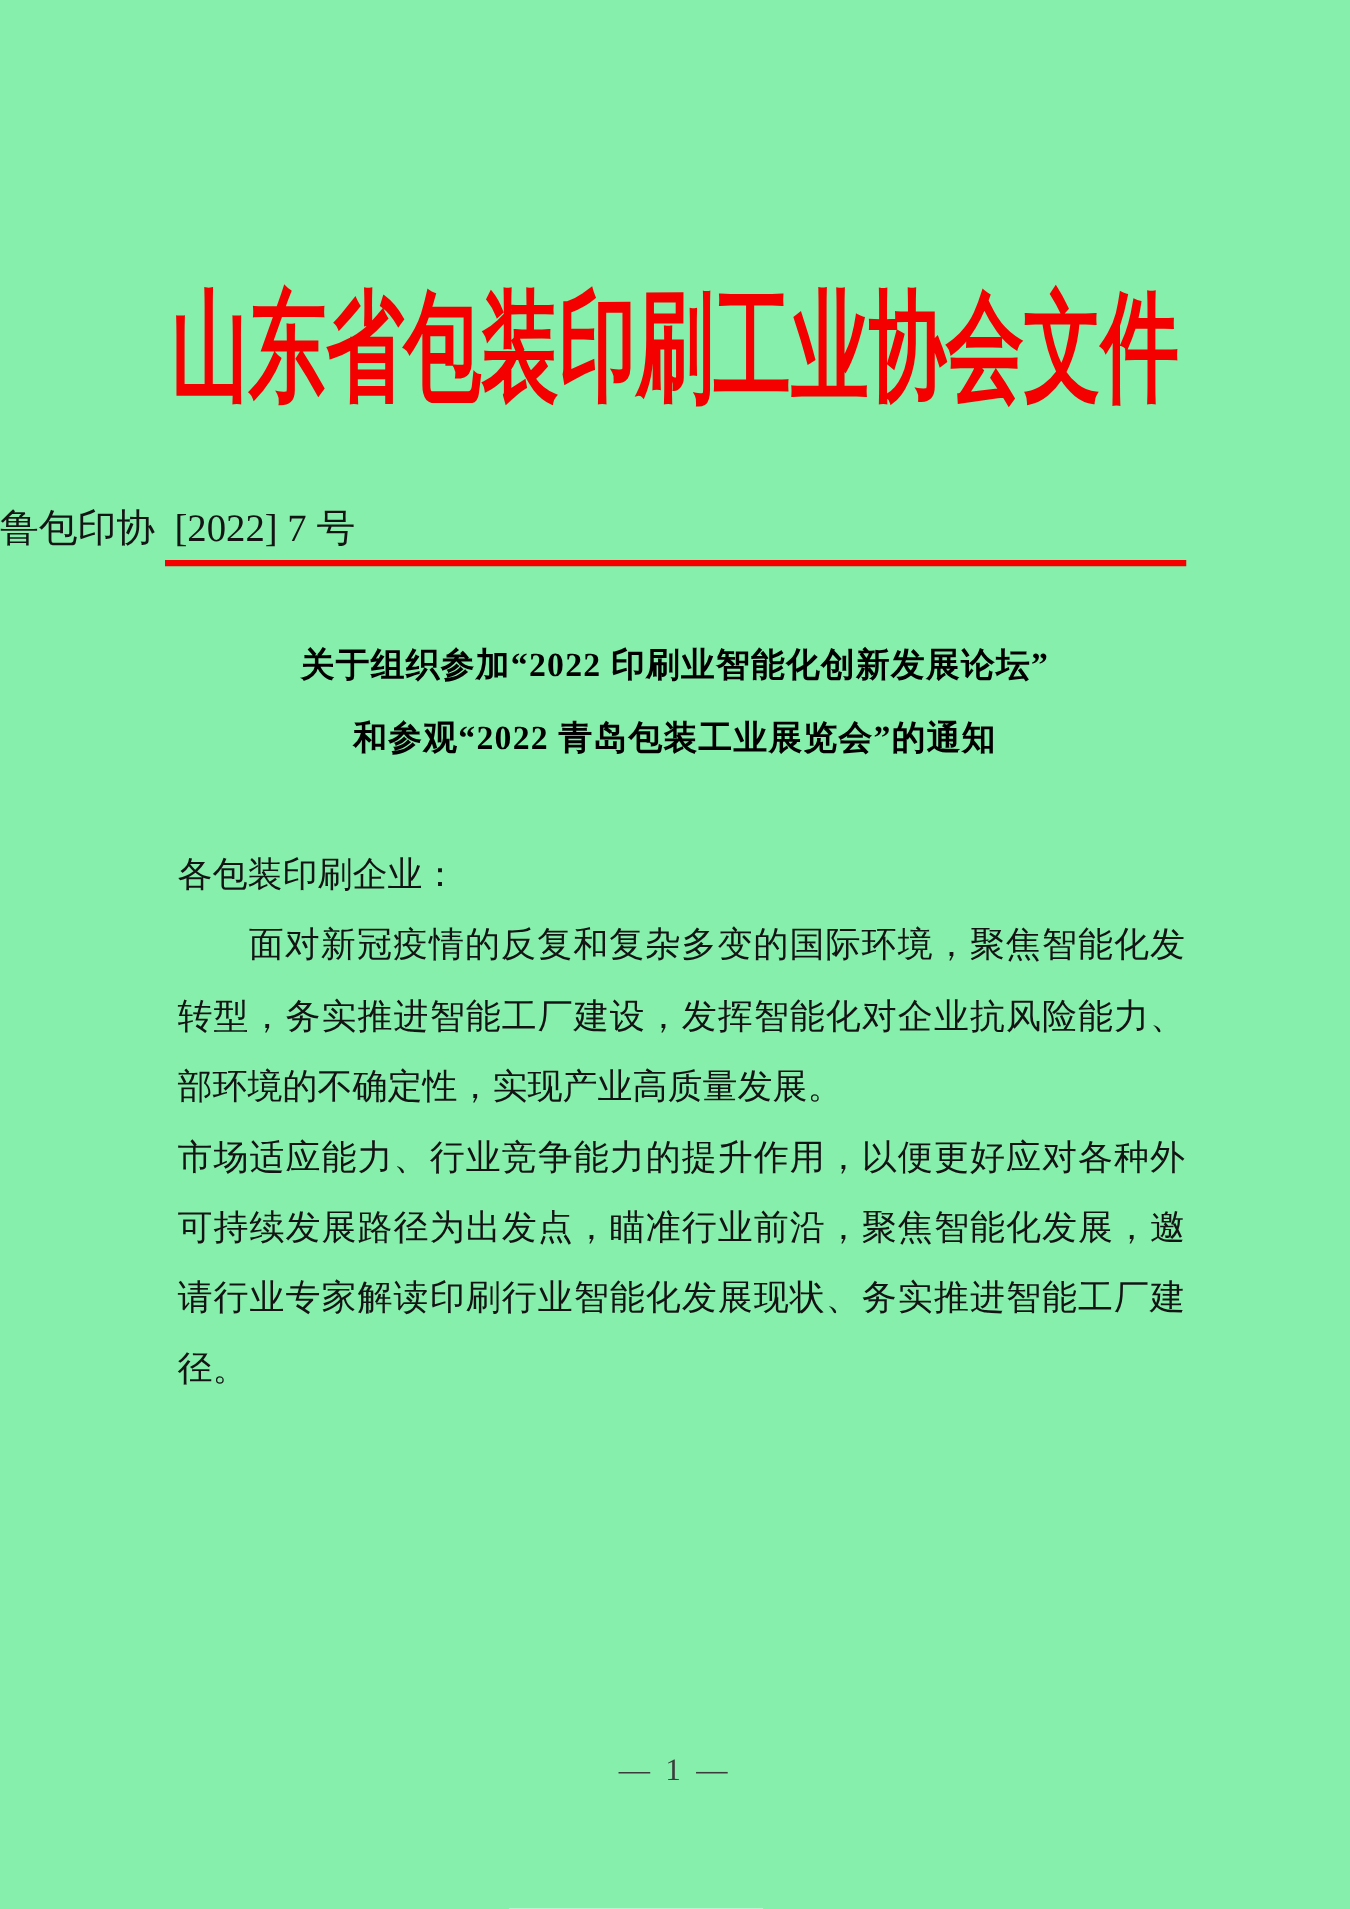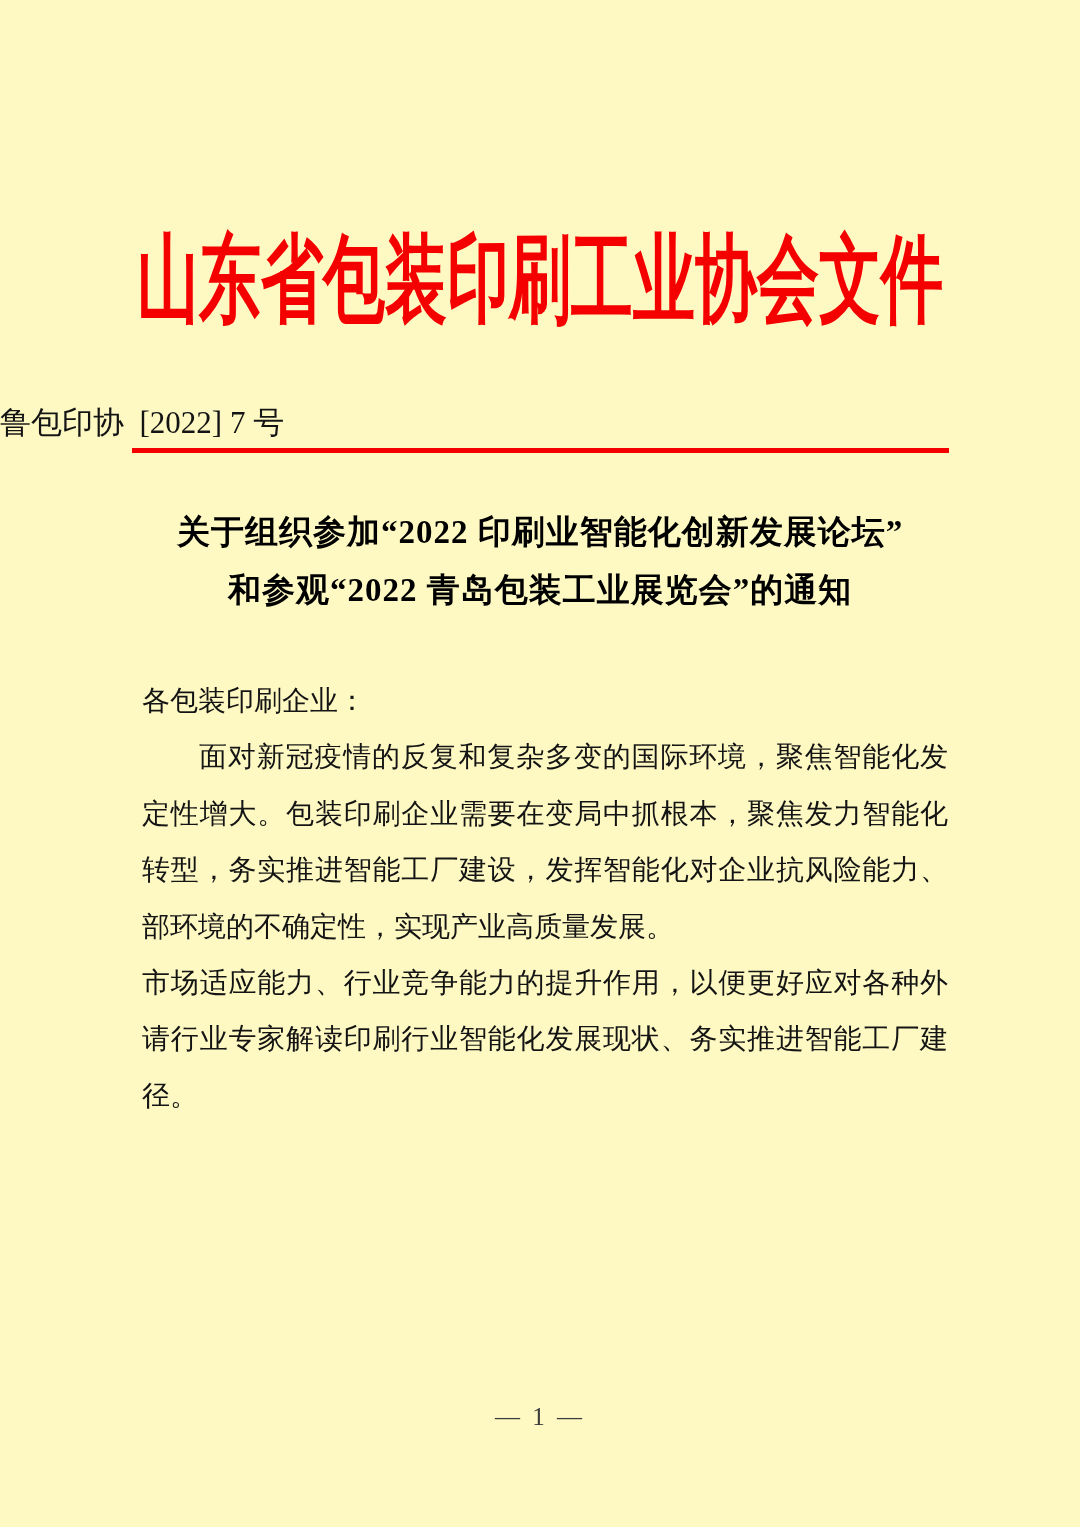--- a/index.html
+++ b/index.html
@@ -2,21 +2,21 @@
 <html style="--red: #f40000; --ink: #141414;"><head>
 <meta charset="utf-8">
 <style>
   :root { --red: #f40000; --ink: #141414; }
   * { margin: 0; padding: 0; box-sizing: border-box; }
   html, body { background: #ffffff; }
   .page {
     position: relative;
     width: 1080px;
     height: 1527px;
-    background: #fef9c3;
+    background: #86efac;
     overflow: hidden;
     font-family: "Liberation Serif", serif;
     color: var(--ink);
     padding-left: 28px;
   }
   
   .org-title {
     position: absolute;
     top: 231px;
     left: 0;
@@ -56,21 +56,21 @@
     background: var(--red);
   }
   
   .doc-title {
     position: absolute;
     top: 503px;
     left: 0;
     width: 100%;
     text-align: center;
     font-weight: 700;
-    font-size: 33px;
+    font-size: 27px;
     line-height: 58px;
     letter-spacing: 1px;
     color: #000000;
   }
   
   .body {
     position: absolute;
     top: 673px;
     left: 142px;
     width: 806px;
@@ -115,24 +115,24 @@
 
   <div class="doc-title">
     <div>关于组织参加“2022 印刷业智能化创新发展论坛”</div>
     <div>和参观“2022 青岛包装工业展览会”的通知</div>
   </div>
 
   <div class="body">
     <div class="line short">各包装印刷企业：</div>
 
     <div class="line fill indent">面对新冠疫情的反复和复杂多变的国际环境，聚焦智能化发展</div>
-    <div class="line fill">定性增大。包装印刷企业需要在变局中抓根本，聚焦发力智能化</div>
     <div class="line fill">转型，务实推进智能工厂建设，发挥智能化对企业抗风险能力、</div>
     <div class="line short">部环境的不确定性，实现产业高质量发展。</div>
     <div class="line fill">市场适应能力、行业竞争能力的提升作用，以便更好应对各种外</div>
 
+    <div class="line fill">可持续发展路径为出发点，瞄准行业前沿，聚焦智能化发展，邀</div>
     <div class="line fill">请行业专家解读印刷行业智能化发展现状、务实推进智能工厂建设</div>
     <div class="line short">径。</div>
   </div>
 
   <div class="footer">— 1 —</div>
 
 </div>
 
 </body></html>

